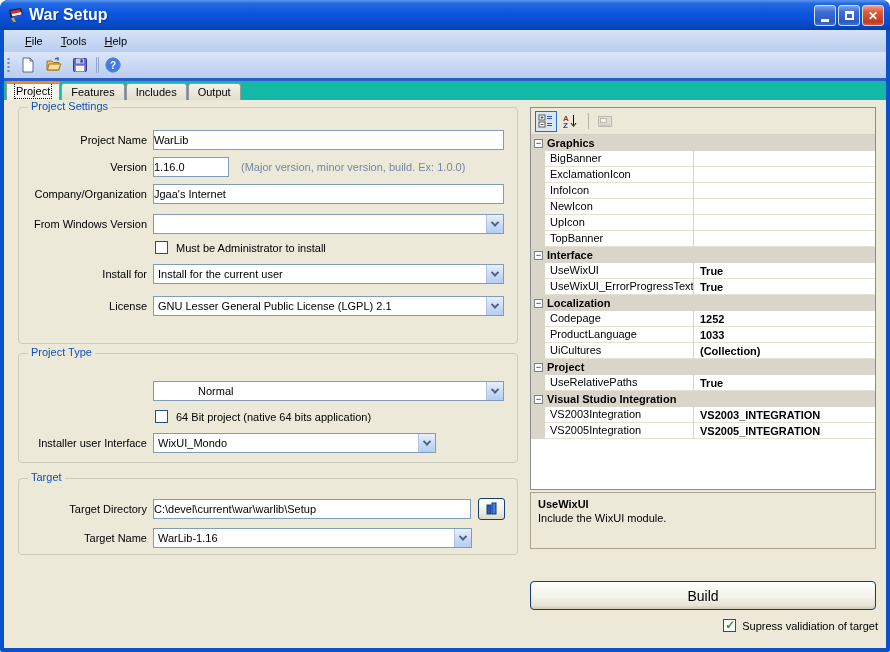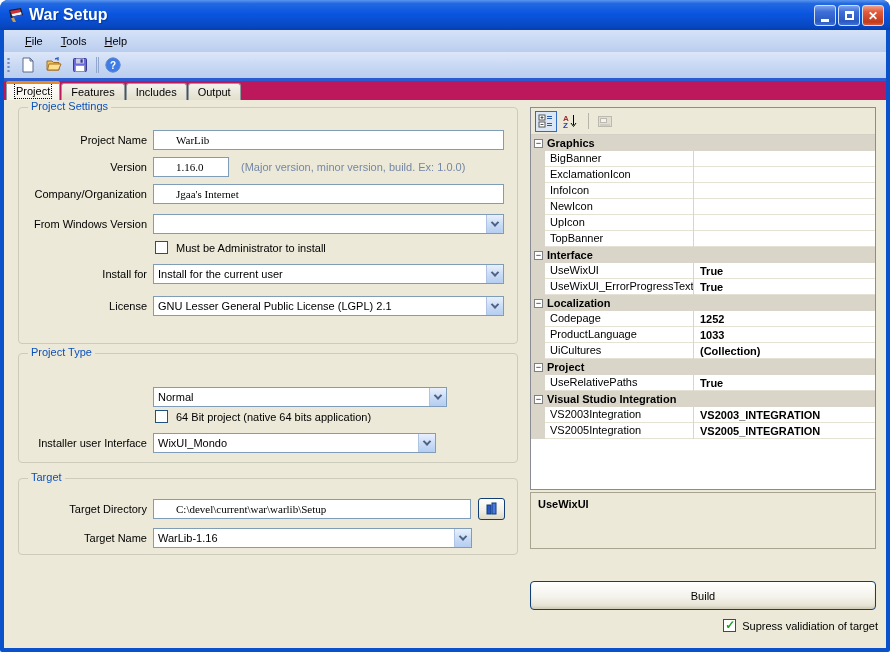--- a/index.html
+++ b/index.html
@@ -16,21 +16,21 @@
   .title-text { color:#fff; font-size:16px; font-weight:bold; text-shadow:1px 1px 1px #0338A0; }
   .win-btns { position:absolute; right:6px; top:5px; display:flex; gap:2px; }
   .win-btn { width:22px; height:21px; border-radius:3px; border:1px solid #CFE0F8; display:flex; align-items:center; justify-content:center; }
   .win-btn.blue { background:linear-gradient(180deg,#7DA1EC 0%, #3E6FD8 30%, #2B59C0 80%, #3E6FD8 100%); }
   .win-btn.red  { background:linear-gradient(180deg,#F0A088 0%, #E25B3C 30%, #C23A1D 85%, #D85B3C 100%); }
   .glyph-min { width:8px; height:3px; background:#fff; margin-top:9px; }
   .glyph-max { width:9px; height:9px; border:2px solid #fff; border-top-width:3px; }
   .glyph-close { color:#fff; font-weight:bold; font-size:12px; line-height:1; }
 
   
-  .client { position:absolute; left:4px; top:30px; width:882px; height:618px; background:#be185d; }
+  .client { position:absolute; left:4px; top:30px; width:882px; height:618px; background:#14b8a6; }
 
   .menubar { position:absolute; left:0; top:0; width:882px; height:22px;
     background:linear-gradient(180deg,#D6E2F8 0%, #C5D6F2 60%, #B9CDEE 100%); display:flex; align-items:center; padding-left:12px; }
   .menu-item { padding:3px 9px; cursor:default; }
   .menu-item u { text-decoration:underline; }
 
   .toolbar { position:absolute; left:0; top:22px; width:882px; height:26px;
     background:linear-gradient(180deg,#DCE6F8 0%, #C8D8F3 55%, #BACEEF 100%); display:flex; align-items:center; }
   .grip { width:3px; height:16px; margin:0 5px 0 3px;
     background-image:radial-gradient(circle, #6D89C2 1px, transparent 1.3px); background-size:3px 4px; }
@@ -47,21 +47,21 @@
   .tab.active::before { content:""; position:absolute; left:-1px; right:-1px; top:-1px; height:3px; background:#E68B2C; border-radius:3px 3px 0 0; }
   .tab.active .tab-label { outline:1px dotted #000; outline-offset:1px; }
 
   .page { position:absolute; left:0; top:70px; width:882px; height:548px; background:#ECE9D8; }
 
   
   .group { position:absolute; border:1px solid #CDCBBB; border-radius:4px; }
   .group-title { position:absolute; left:9px; top:-8px; background:#ECE9D8; padding:0 3px; color:#0B50BE; }
   .flabel { position:absolute; left:0; width:128px; text-align:right; }
   .tbox, .combo { position:absolute; height:20px; border:1px solid #7F9DB9; background:#fff; font-family:"Liberation Sans",sans-serif; font-size:11px; }
-  .tbox { padding:2px 22px;font-family:Liberation Serif, serif; }
+  .tbox { padding:2px 0; }
   input.tbox { outline:none; }
   .combo { display:flex; align-items:center; }
   .combo .combo-text { flex:1; padding:0 4px; white-space:nowrap; overflow:hidden; }
   .combo .combo-btn { width:17px; height:18px; border-left:1px solid #AFC4E4; border-radius:0 1px 1px 0;
     background:linear-gradient(180deg,#E9F0FC 0%, #CBDDF6 50%, #B4CDF1 100%); display:flex; align-items:center; justify-content:center; }
   .chev { width:6px; height:6px; border-right:2px solid #4D6185; border-bottom:2px solid #4D6185; transform:rotate(45deg) translate(-1px,-1px); }
 
   .checkbox { width:13px; height:13px; background:#fff; border:1px solid #1D5281; position:relative; display:inline-block; flex:none; }
   .checkbox.checked::after { content:"✓"; position:absolute; left:1px; top:-2px; color:#21A121; font-weight:bold; font-size:12px; }
   .check-row { position:absolute; display:flex; align-items:center; gap:8px; }
@@ -88,21 +88,21 @@
   .pg-name { width:149px; padding-left:5px; border-right:1px solid #D9D5C9; height:16px; line-height:15px;
     white-space:nowrap; overflow:hidden; flex:none; }
   .pg-value { flex:1; padding-left:6px; font-weight:bold; white-space:nowrap; overflow:hidden; }
 
   .descpanel { position:absolute; left:526px; top:392px; width:346px; height:57px; border:1px solid #A8A490; background:#ECE9D8; padding:5px 7px; }
   .desc-title { font-weight:bold; }
   .desc-text { margin-top:2px; }
 
   .build-btn { position:absolute; left:526px; top:481px; width:346px; height:29px; border:1px solid #103E75; border-radius:4px;
     background:linear-gradient(180deg,#FFFFFF 0%, #F4F2EA 55%, #E2DECE 100%); display:flex; align-items:center; justify-content:center;
-    font-family:"Liberation Sans",sans-serif; font-size:11px; box-shadow:inset 0 -2px 2px rgba(160,150,120,.25); }
+    font-family:"Liberation Sans",sans-serif; font-size:14px; box-shadow:inset 0 -2px 2px rgba(160,150,120,.25); }
 
   .suppress { position:absolute; right:8px; top:519px; display:flex; align-items:center; gap:6px; }
 
   svg { display:block; }
 </style>
 </head>
 <body>
 
 <div class="window">
 
@@ -219,21 +219,21 @@
           <span class="combo-text">GNU Lesser General Public License (LGPL) 2.1</span>
           <span class="combo-btn">
               <span class="chev"></span>
             </span>
         </div>
       </div>
 
       <div class="group" style="left:14px; top:253px; width:500px; height:110px;">
         <span class="group-title">Project Type</span>
 
-        <div class="combo" style="left:134px; top:33px; width:294px;">
+        <div class="combo" style="left:134px; top:27px; width:351px;padding-left:40px;">
           <span class="combo-text">Normal</span>
           <span class="combo-btn">
               <span class="chev"></span>
             </span>
         </div>
 
         <div class="check-row" style="left:136px; top:56px;">
           <span class="checkbox"></span>
           <span>64 Bit project (native 64 bits application)</span>
         </div>
@@ -384,20 +384,21 @@
             <div class="pg-row item">
               <span class="pg-indent"></span>
               <span class="pg-name">VS2005Integration</span>
               <span class="pg-value">VS2005_INTEGRATION</span>
             </div>
           </div>
       </div>
 
       <div class="descpanel">
         <div class="desc-title">UseWixUI</div>
+        <div class="desc-text">Include the WixUI module.</div>
       </div>
 
       <div class="build-btn">
         <span>Build</span>
       </div>
 
       <div class="suppress">
         <span class="checkbox checked"></span>
         <span>Supress validiation of target</span>
       </div>

